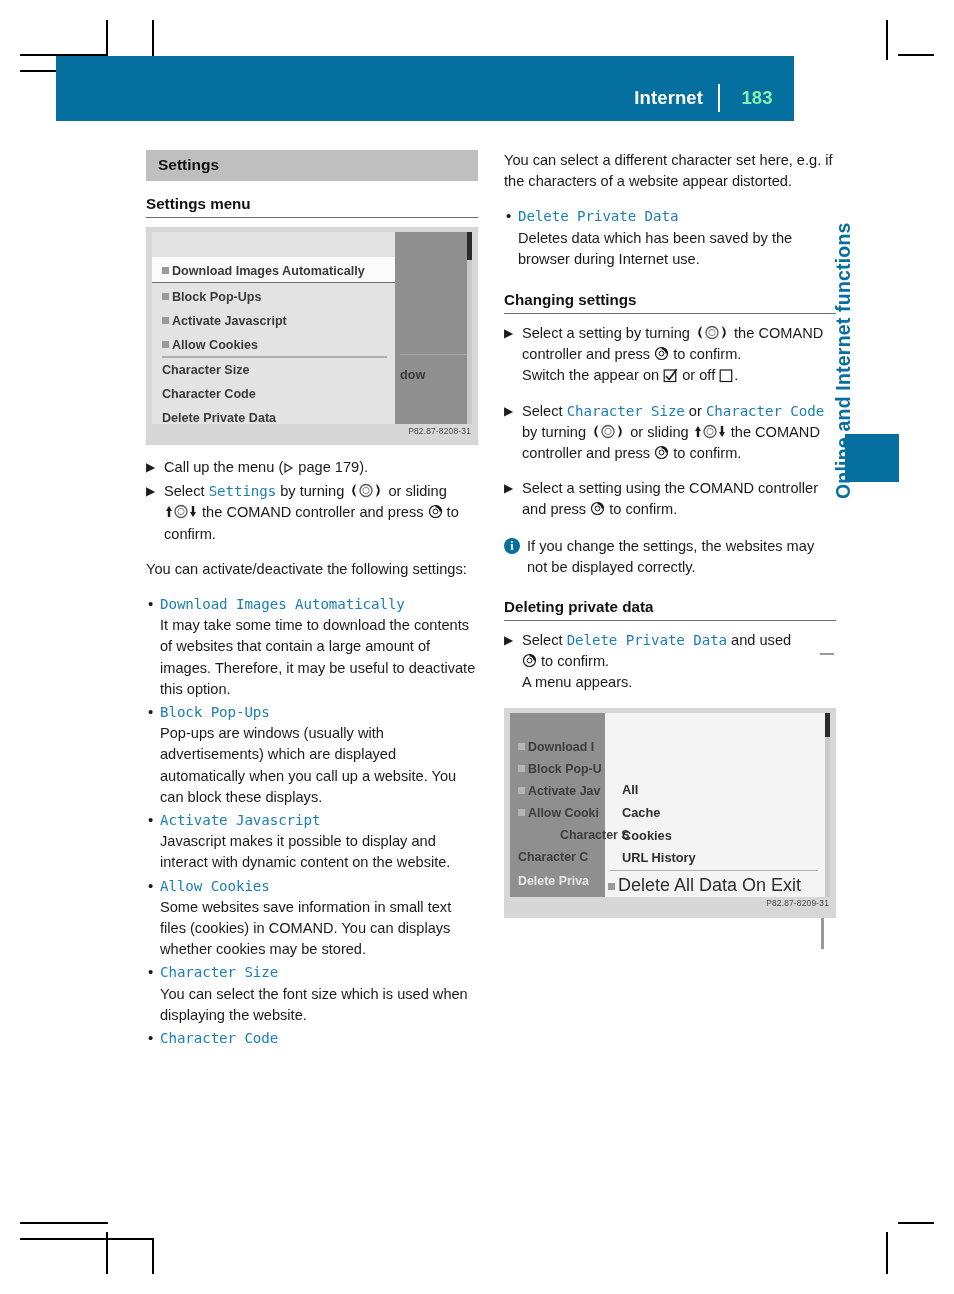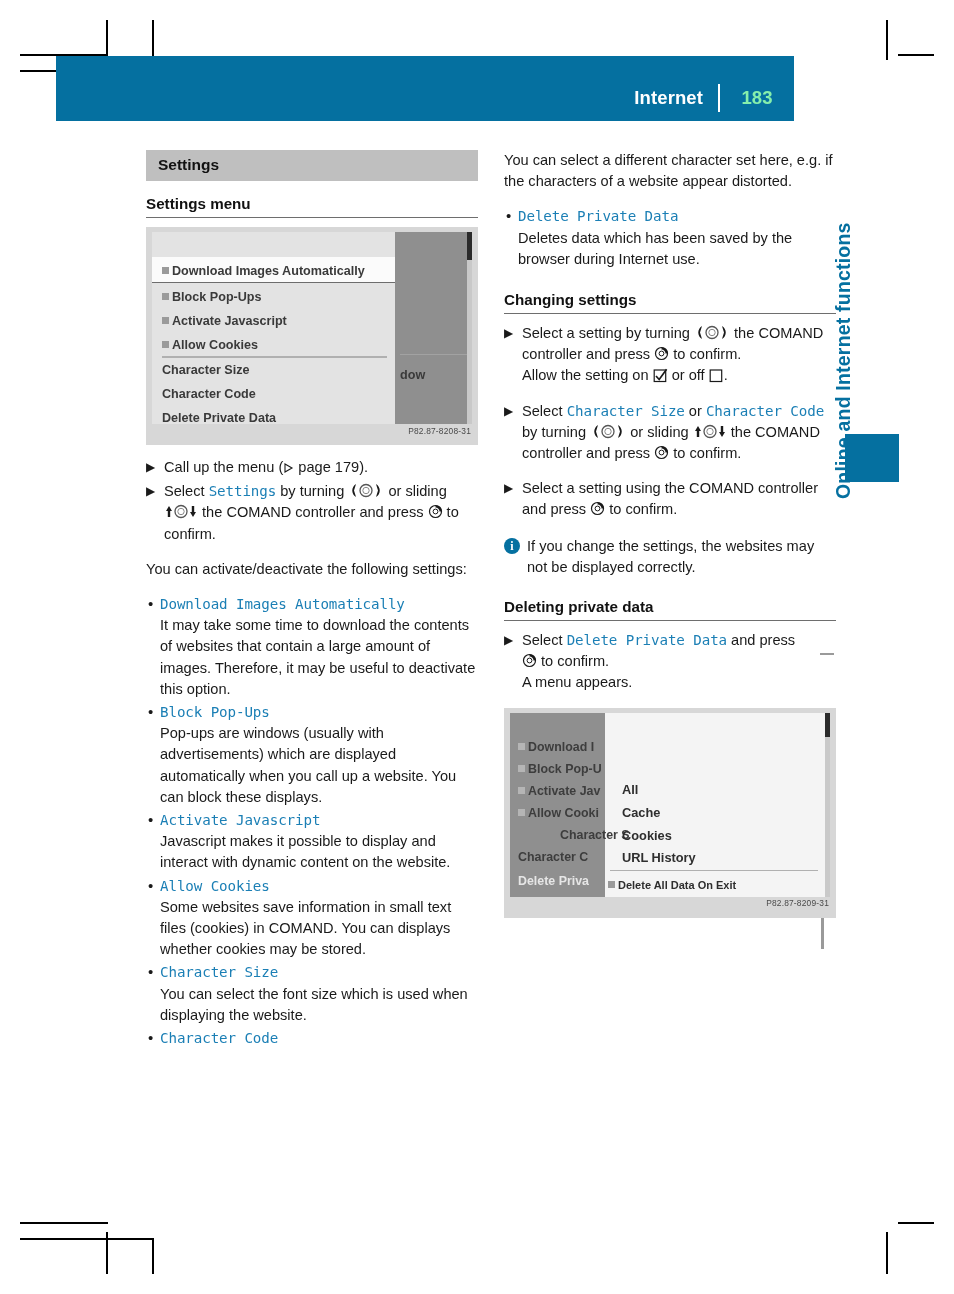--- a/index.html
+++ b/index.html
@@ -275,21 +275,21 @@
     background: #b5b5b5; margin-right: 3px; vertical-align: 1px;
   }
   .s2-rrow {
     position: absolute; left: 112px;
     font-size: 12.8px; font-weight: bold; color: #2e2e2e;
     white-space: nowrap;
   }
   .s2-rsep { position: absolute; left: 100px; top: 157px; width: 208px; height: 1.2px; background: #b0b0b0; }
   .s2-last {
     position: absolute; left: 98px; top: 162px;
-    font-size: 11px; font-weight: bold; color: #2e2e2e;
+    font-size: 18px; font-weight: normal; color: #2e2e2e;
     white-space: nowrap;
   }
   .s2-last .cb {
     display: inline-block; width: 7px; height: 7px;
     background: #9a9a9a; margin-right: 3px; vertical-align: 1px;
   }
 </style>
 </head>
 <body>
 
@@ -437,21 +437,21 @@
     <span class="arrow">▶</span>
     <span><span>Select a setting by turning </span><span class="ic"><svg width="36" height="15" viewBox="0 0 36 15">
             <path d="M8 1 C3 4, 3 11, 8 14 L6 7.5 Z" fill="#1a1a1a"></path>
             <circle cx="18" cy="7.5" r="6" fill="none" stroke="#555" stroke-width="1.3"></circle>
             <circle cx="18" cy="7.5" r="3.2" fill="none" stroke="#888" stroke-width="1"></circle>
             <path d="M28 1 C33 4, 33 11, 28 14 L30 7.5 Z" fill="#1a1a1a"></path>
           </svg></span><span> the COMAND controller and press </span><span class="ic"><svg width="15" height="15" viewBox="0 0 15 15">
             <circle cx="7.5" cy="7.5" r="6" fill="none" stroke="#1a1a1a" stroke-width="1.2"></circle>
             <path d="M7.5 2.4 A5.1 5.1 0 0 1 12.6 7.5" fill="none" stroke="#1a1a1a" stroke-width="2.2"></path>
             <circle cx="7.5" cy="7.5" r="2.4" fill="none" stroke="#1a1a1a" stroke-width="1"></circle>
-          </svg></span><span> to confirm.</span><br><span>Allow the setting on </span><span class="chk"><svg width="15" height="15" viewBox="0 0 15 15">
+          </svg></span><span> to confirm.</span><br><span>Switch the appear on </span><span class="chk"><svg width="15" height="15" viewBox="0 0 15 15">
             <rect x="1.2" y="2" width="11.5" height="11.5" fill="none" stroke="#1a1a1a" stroke-width="1.2"></rect>
             <path d="M3 8 L6.2 11.5 L13.6 1.3" fill="none" stroke="#1a1a1a" stroke-width="1.7"></path>
           </svg></span><span> or off </span><span class="chk"><svg width="15" height="15" viewBox="0 0 15 15">
             <rect x="1.2" y="2" width="11.5" height="11.5" fill="none" stroke="#1a1a1a" stroke-width="1.2"></rect>
           </svg></span><span>.</span></span>
   </div>
 
   <div class="step step-gap">
     <span class="arrow">▶</span>
     <span><span>Select </span><span class="mono">Character Size</span><span> or </span><span class="mono">Character Code</span><span> by turning </span><span class="ic"><svg width="36" height="15" viewBox="0 0 36 15">
@@ -483,21 +483,21 @@
   <div class="note">
     <div class="note-icon">i</div>
     <span>If you change the settings, the websites may not be displayed correctly.</span>
   </div>
 
   <div class="sub-head">Deleting private data</div>
   <hr class="rule">
 
   <div class="step step-gap">
     <span class="arrow">▶</span>
-    <span><span>Select </span><span class="mono">Delete Private Data</span><span> and press </span><br><span class="ic"><svg width="15" height="15" viewBox="0 0 15 15">
+    <span><span>Select </span><span class="mono">Delete Private Data</span><span> and used </span><br><span class="ic"><svg width="15" height="15" viewBox="0 0 15 15">
             <circle cx="7.5" cy="7.5" r="6" fill="none" stroke="#1a1a1a" stroke-width="1.2"></circle>
             <path d="M7.5 2.4 A5.1 5.1 0 0 1 12.6 7.5" fill="none" stroke="#1a1a1a" stroke-width="2.2"></path>
             <circle cx="7.5" cy="7.5" r="2.4" fill="none" stroke="#1a1a1a" stroke-width="1"></circle>
           </svg></span><span> to confirm.</span><br><span>A menu appears.</span></span>
   </div>
 
   <div class="figure fig2">
     <div class="s2-wrap">
       <div class="s2-bg"></div>
       <div class="s2-panel"></div>

